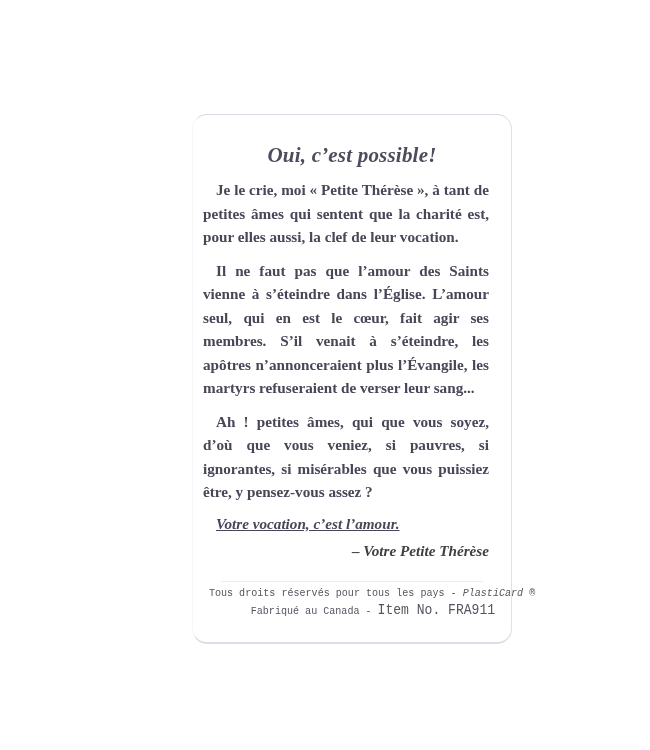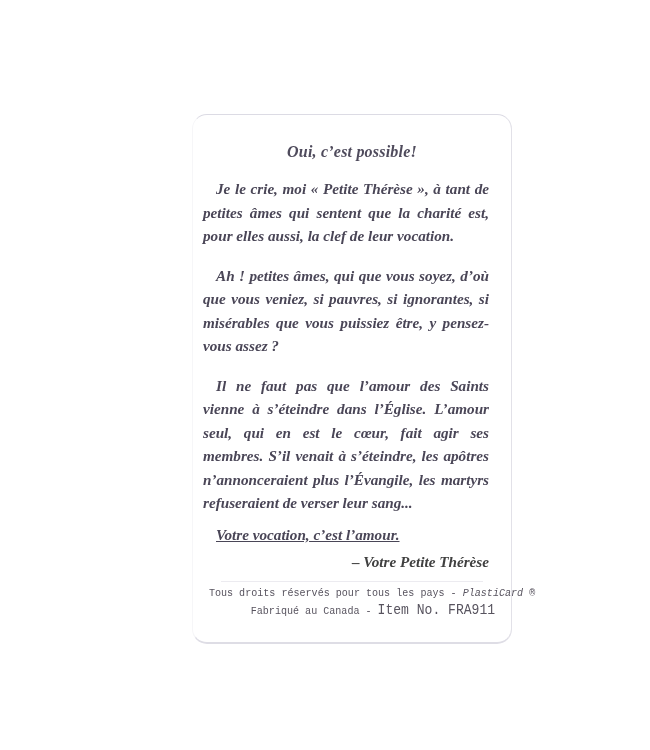--- a/index.html
+++ b/index.html
@@ -33,35 +33,34 @@
       right: 22px;
       top: 28px;
       font-family: "DejaVu Serif", "Liberation Serif", serif;
       color: #4a4657;
     }
     .title {
       text-align: center;
       font-family: "Liberation Serif", "DejaVu Serif", serif;
       font-weight: bold;
       font-style: italic;
-      font-size: 16px;
+      font-size: 21px;
       color: #4f4b5c;
       margin: 0 0 10px 0;
       letter-spacing: 0.2px;
       padding-left: 12px;
     }
     .para {
       font-family: "Liberation Serif", "DejaVu Serif", serif;
       font-weight: bold;
-      font-style: italic;
       font-size: 15.2px;
       line-height: 23.5px;
       text-align: justify;
       text-indent: 13px;
-      margin: 16px 0 8px 0;
+      margin: 10px 0 8px 0;
       color: #4a4657;
     }
     .closing {
       font-family: "Liberation Serif", "DejaVu Serif", serif;
       font-weight: bold;
       font-style: italic;
       font-size: 15.2px;
       line-height: 23.5px;
       text-indent: 13px;
       margin: 2px 0 0 0;
@@ -112,22 +111,22 @@
       font-size: 14.5px;
     }
   </style>
 </head>
 <body>
 
 <div class="card">
   <div class="content">
     <div class="title">Oui, c’est possible!</div>
     <p class="para">Je le crie, moi « Petite Thérèse », à tant de petites âmes qui sentent que la charité est, pour elles aussi, la clef de leur vocation.</p>
+    <p class="para">Il ne faut pas que l’amour des Saints vienne à s’éteindre dans l’Église. L’amour seul, qui en est le cœur, fait agir ses membres. S’il venait à s’éteindre, les apôtres n’annonceraient plus l’Évangile, les martyrs refuseraient de verser leur sang...</p>
     <p class="para">Ah ! petites âmes, qui que vous soyez, d’où que vous veniez, si pauvres, si ignorantes, si misérables que vous puissiez être, y pensez-vous assez ?</p>
-    <p class="para">Il ne faut pas que l’amour des Saints vienne à s’éteindre dans l’Église. L’amour seul, qui en est le cœur, fait agir ses membres. S’il venait à s’éteindre, les apôtres n’annonceraient plus l’Évangile, les martyrs refuseraient de verser leur sang...</p>
     <p class="closing">Votre vocation, c’est l’amour.</p>
     <p class="signature">– Votre Petite Thérèse</p>
   </div>
 
   <div class="divider"></div>
 
   <div class="footer">
     <div class="footer-line1">
       <span>Tous droits réservés pour tous les pays - </span><span class="italic">PlastiCard</span> <span>®</span>
     </div>

